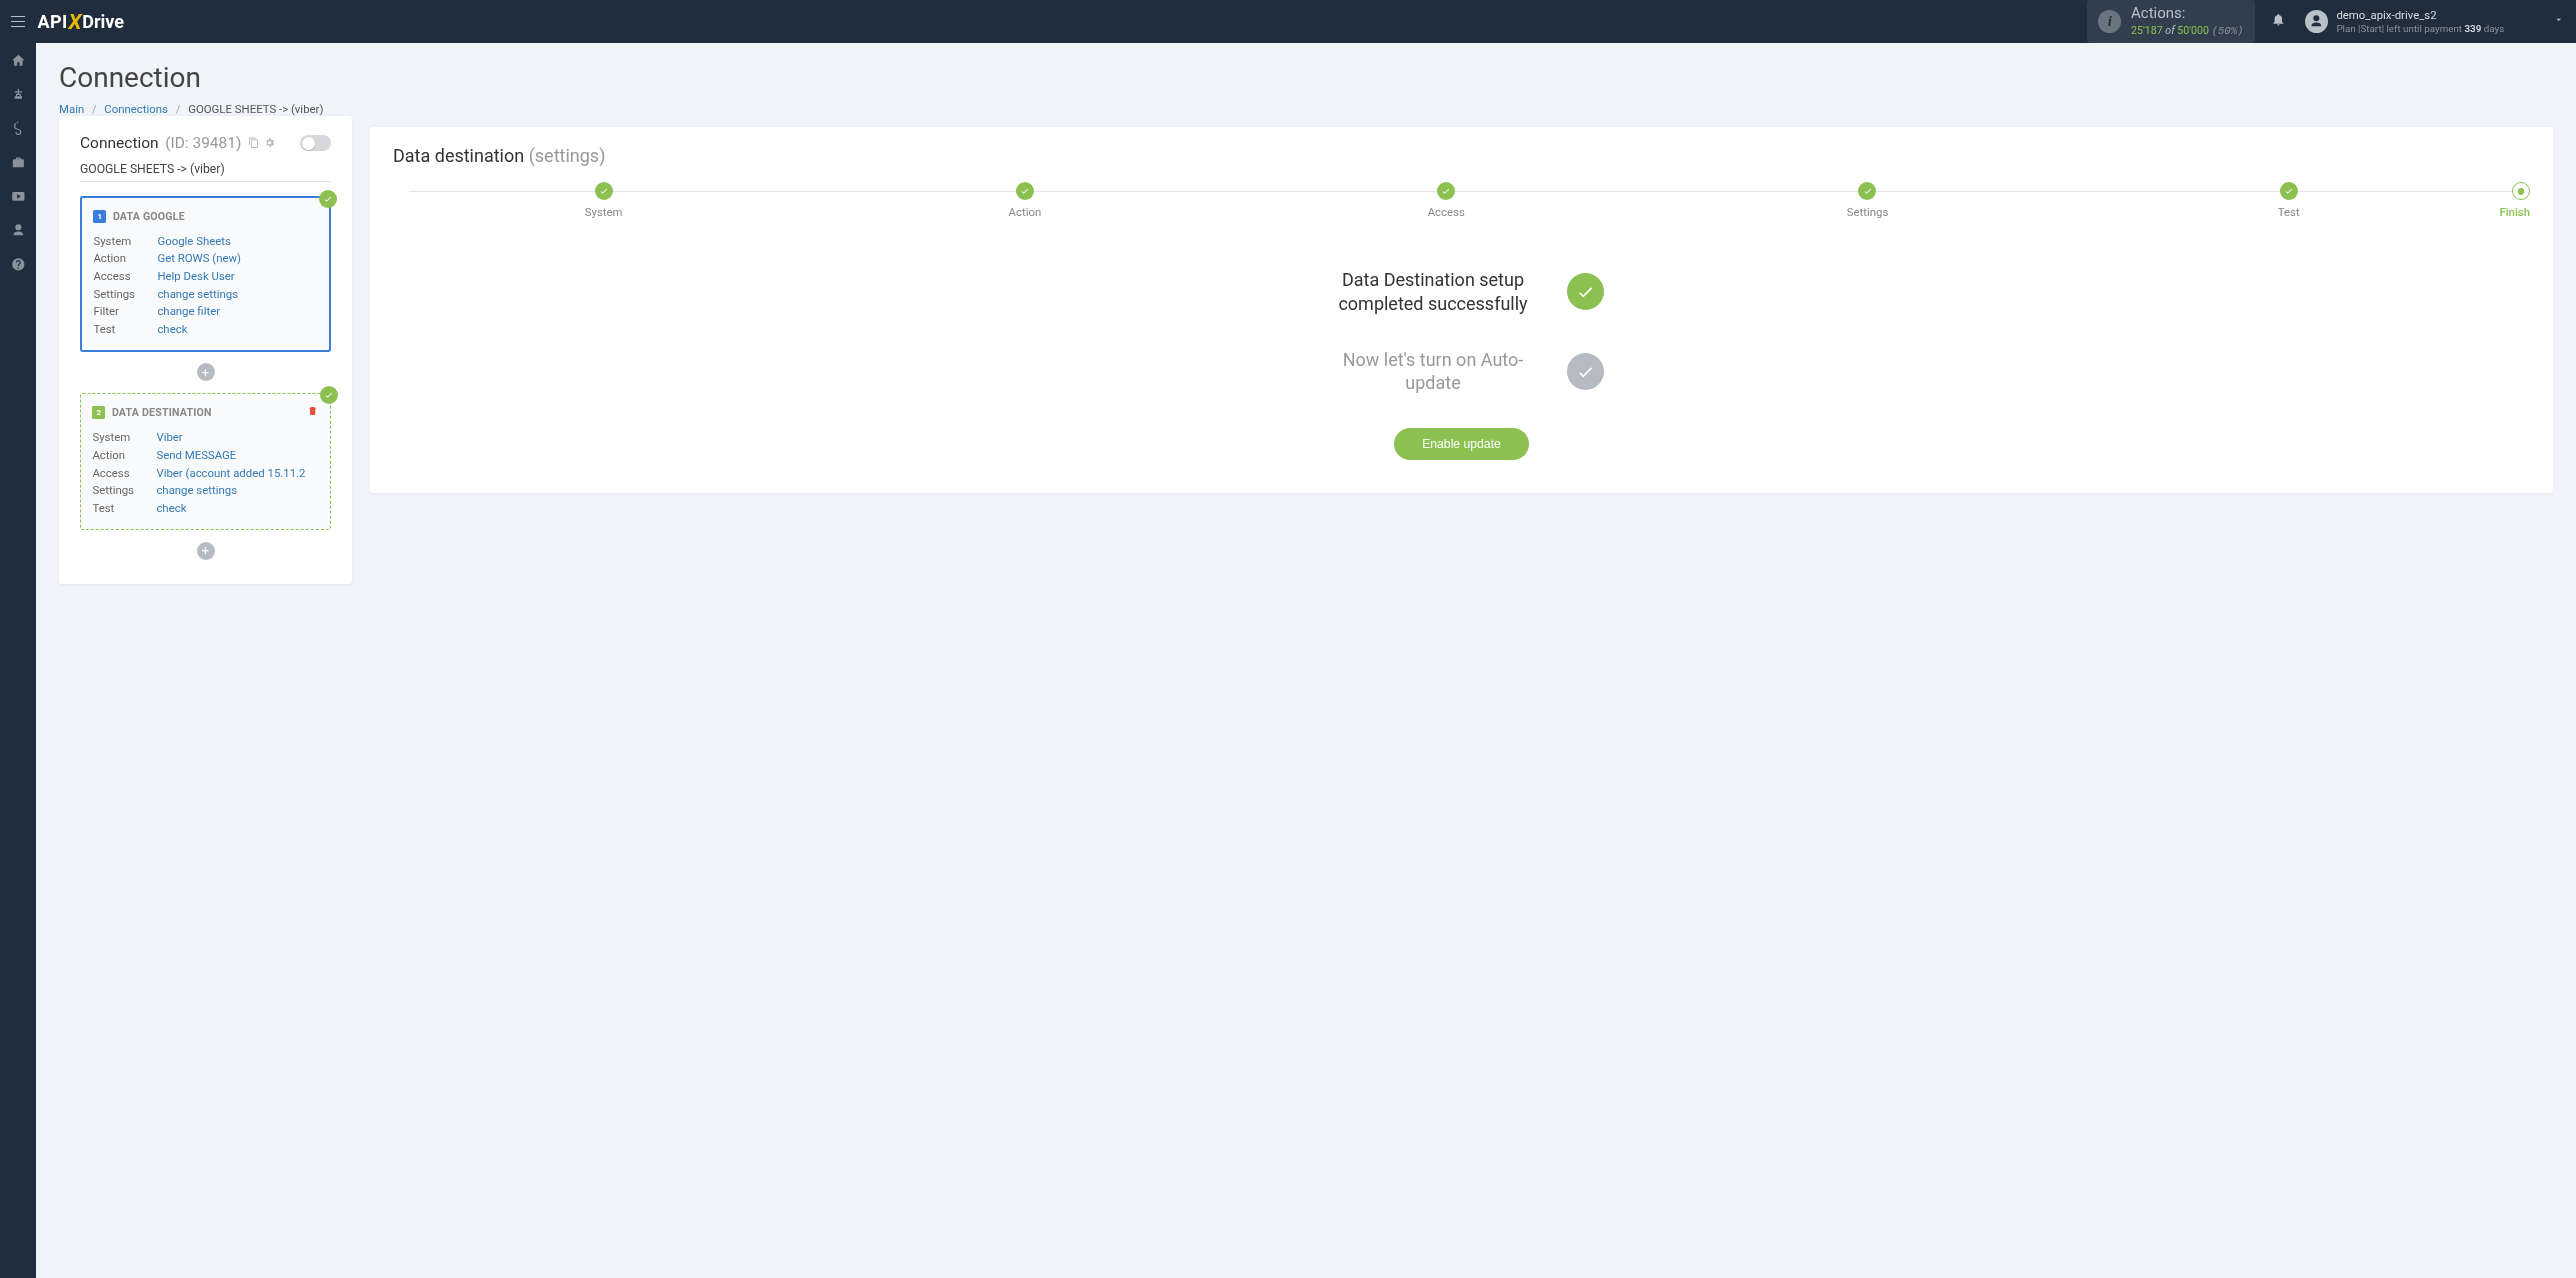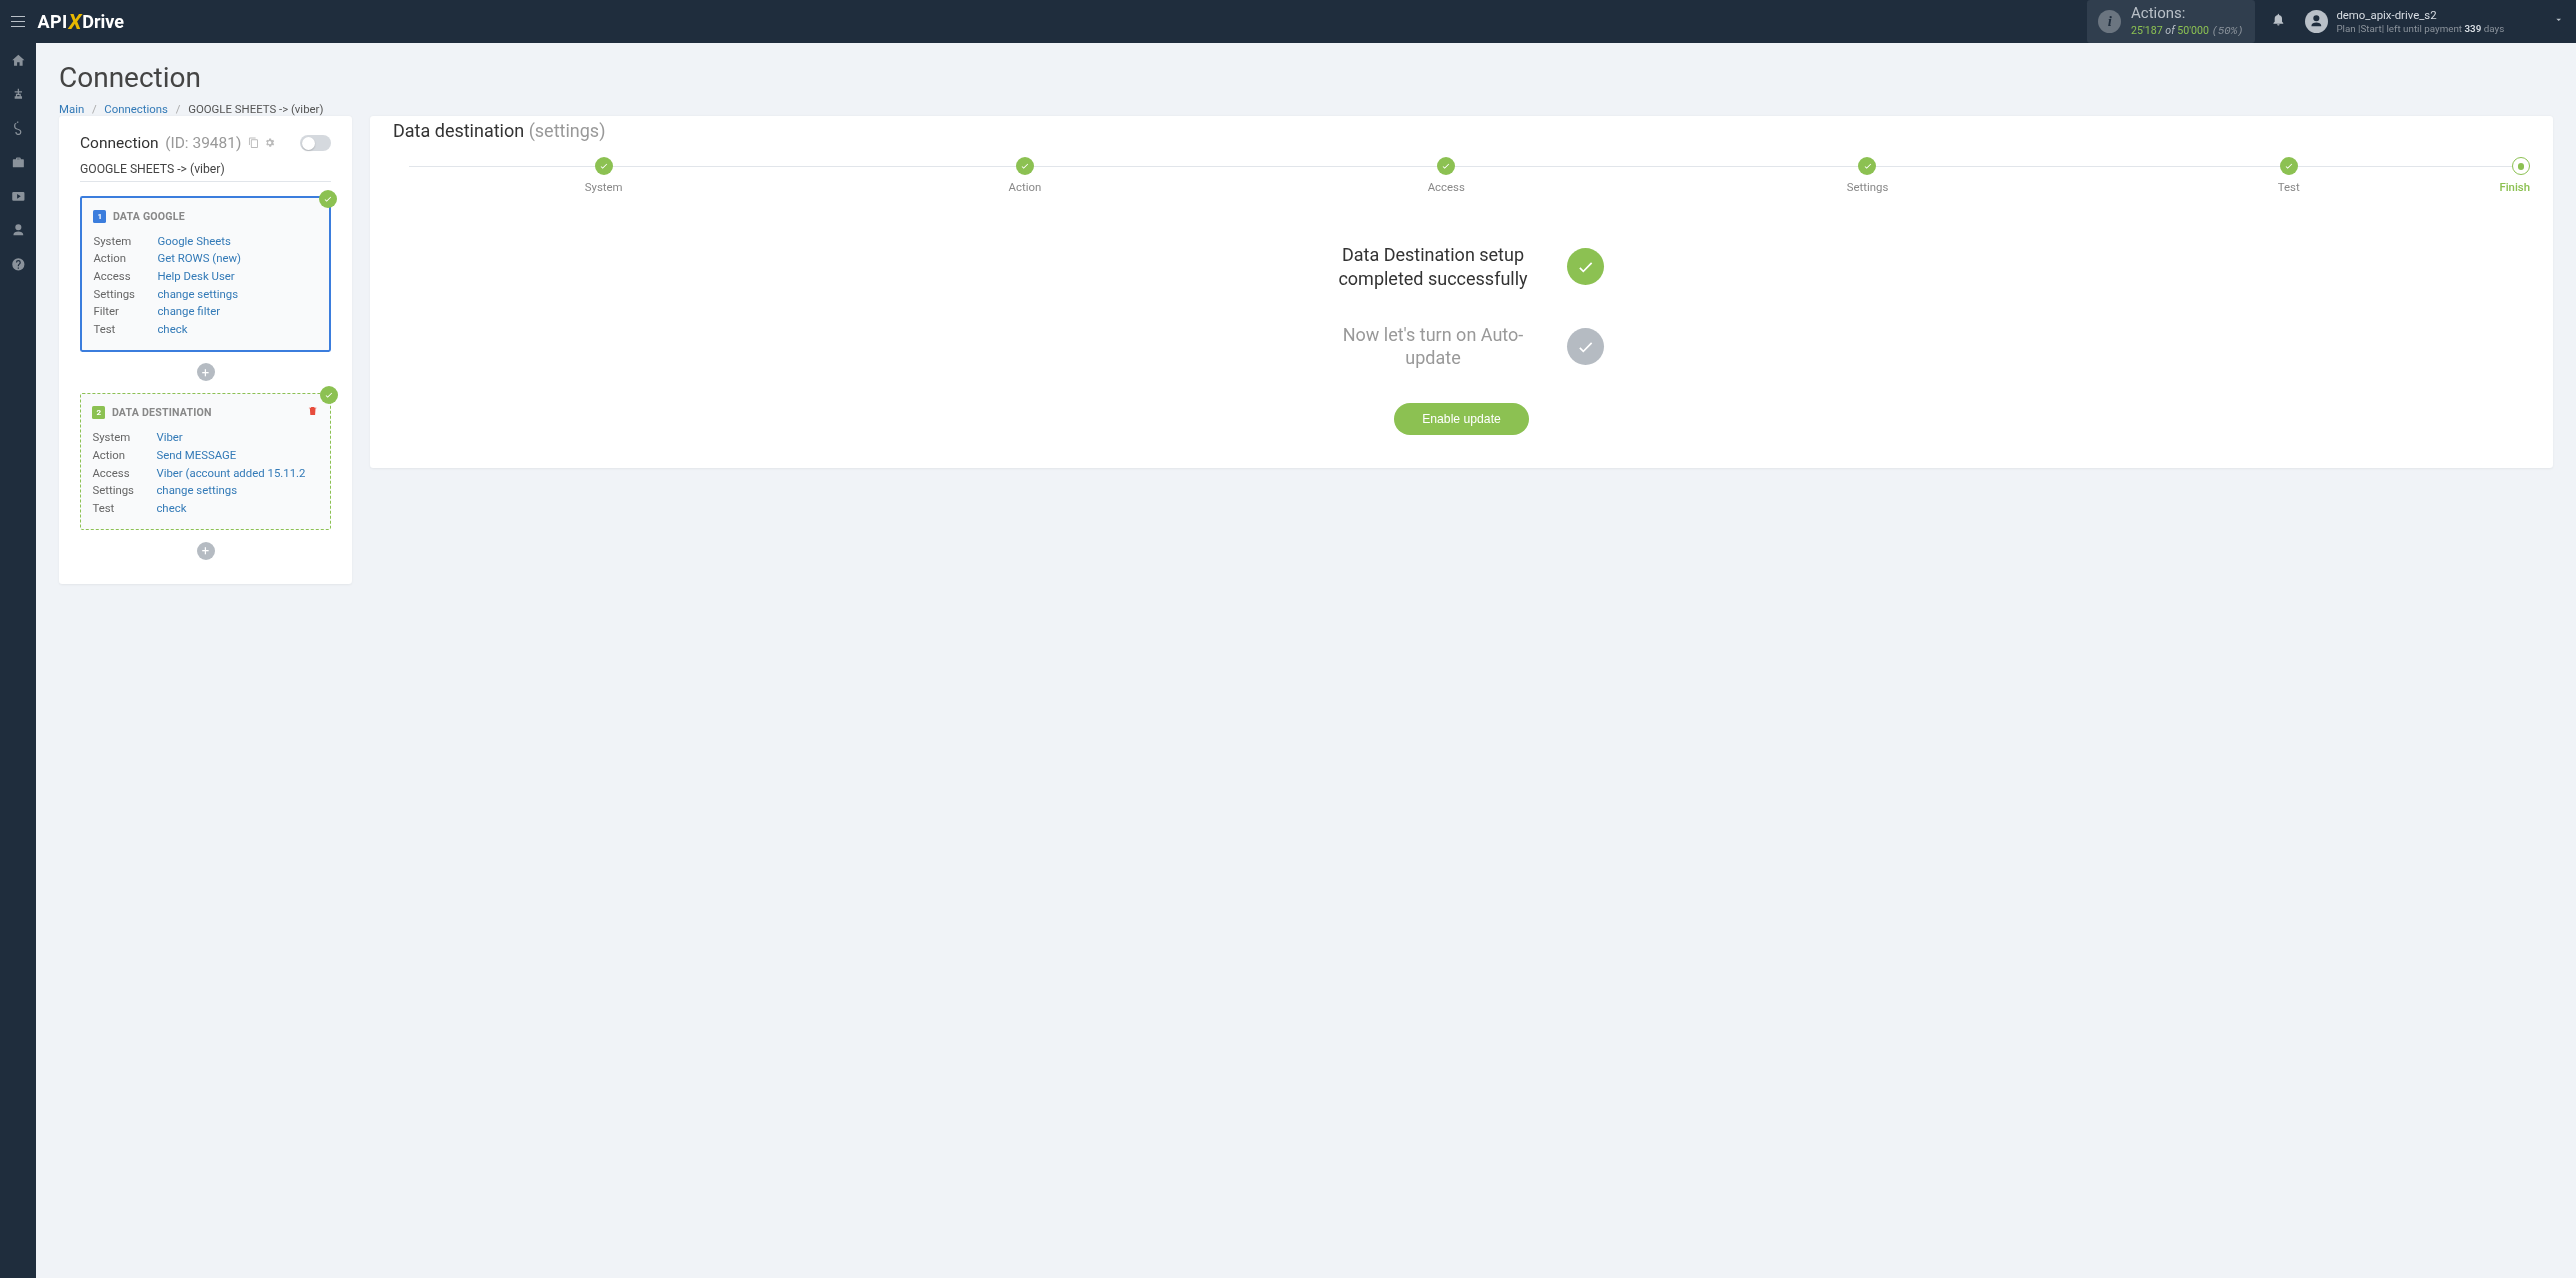--- a/index.html
+++ b/index.html
@@ -44,21 +44,21 @@
 .main { margin-left: 36px; padding: 18px 23px; }
 .page-title { font-size: 28px; font-weight: 400; color: #444; margin-bottom: 8.1px; }
 .breadcrumb { font-size: 11.4px; color: #888; }
 .breadcrumb a { color: #337ab7; text-decoration: none; }
 .breadcrumb .sep { margin: 0 4.9px; color: #aaa; }
 .breadcrumb .current { color: #555; }
 
 .cols { display: flex; gap: 18px; align-items: flex-start; }
 .card { background: #fff; border-radius: 3.3px; box-shadow: 0 0.8px 2.4px rgba(0,0,0,0.06); }
 .card-left { width: 293px; padding: 18px 21px 24.4px; }
-.card-right { flex: 1; padding: 4px 23px 33px; }
+.card-right { flex: 1; padding: 18px 23px 33px; margin-top: 11px; }
 
 .conn-head { font-size: 15.5px; color: #333; margin-bottom: 9.8px; display: flex; align-items: center; gap: 6.5px; }
 .conn-head .id { color: #999; font-weight: 400; }
 .conn-head .icons { color: #bbb; display: flex; gap: 4.9px; }
 .conn-head .icons svg { width: 11.4px; height: 11.4px; fill: currentColor; }
 .toggle { width: 31px; height: 16.3px; background: #d5d9de; border-radius: 8.1px; position: relative; margin-left: auto; cursor: pointer; }
 .toggle::after { content: ""; position: absolute; width: 13px; height: 13px; background: #fff; border-radius: 50%; top: 1.6px; left: 1.6px; box-shadow: 0 0.8px 1.6px rgba(0,0,0,0.2); }
 .conn-name { font-size: 12.2px; color: #444; padding-bottom: 4.9px; border-bottom: 0.8px solid #e1e5ea; margin-bottom: 14.7px; }
 
 .block { border-radius: 2.4px; padding: 11.4px 11.4px 11.4px; position: relative; margin-bottom: 11.4px; background: #f9fafb; }

